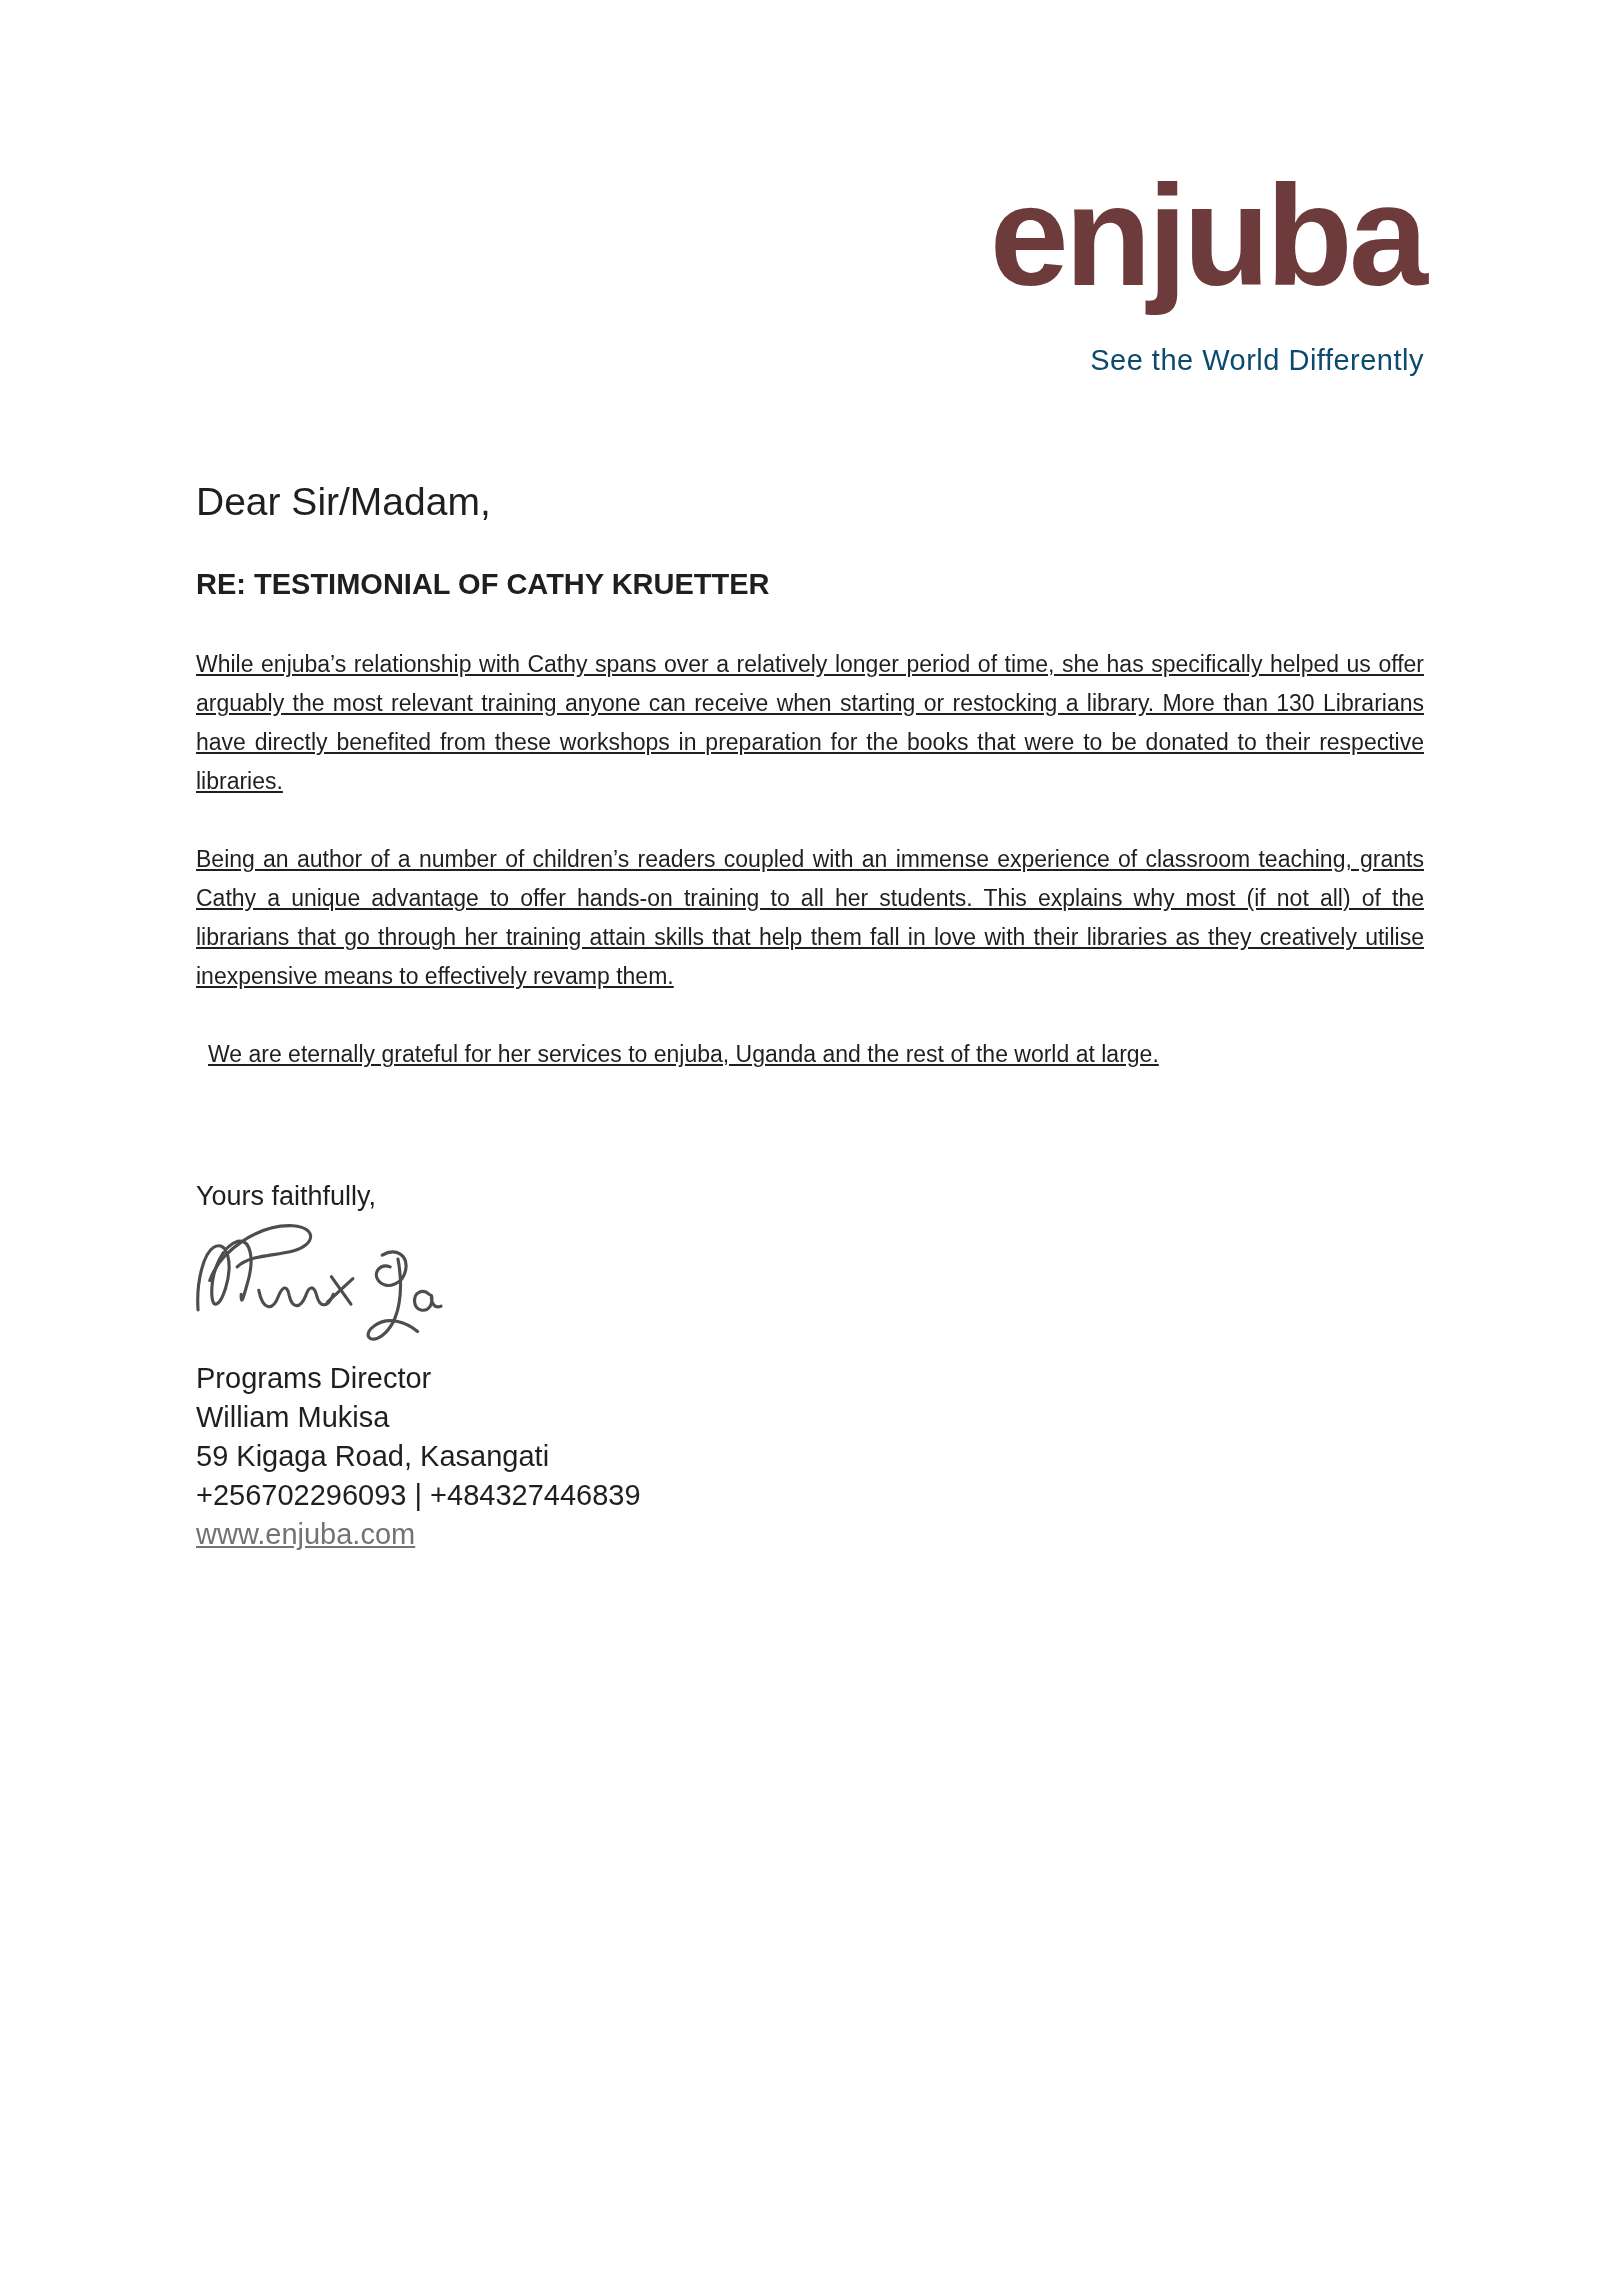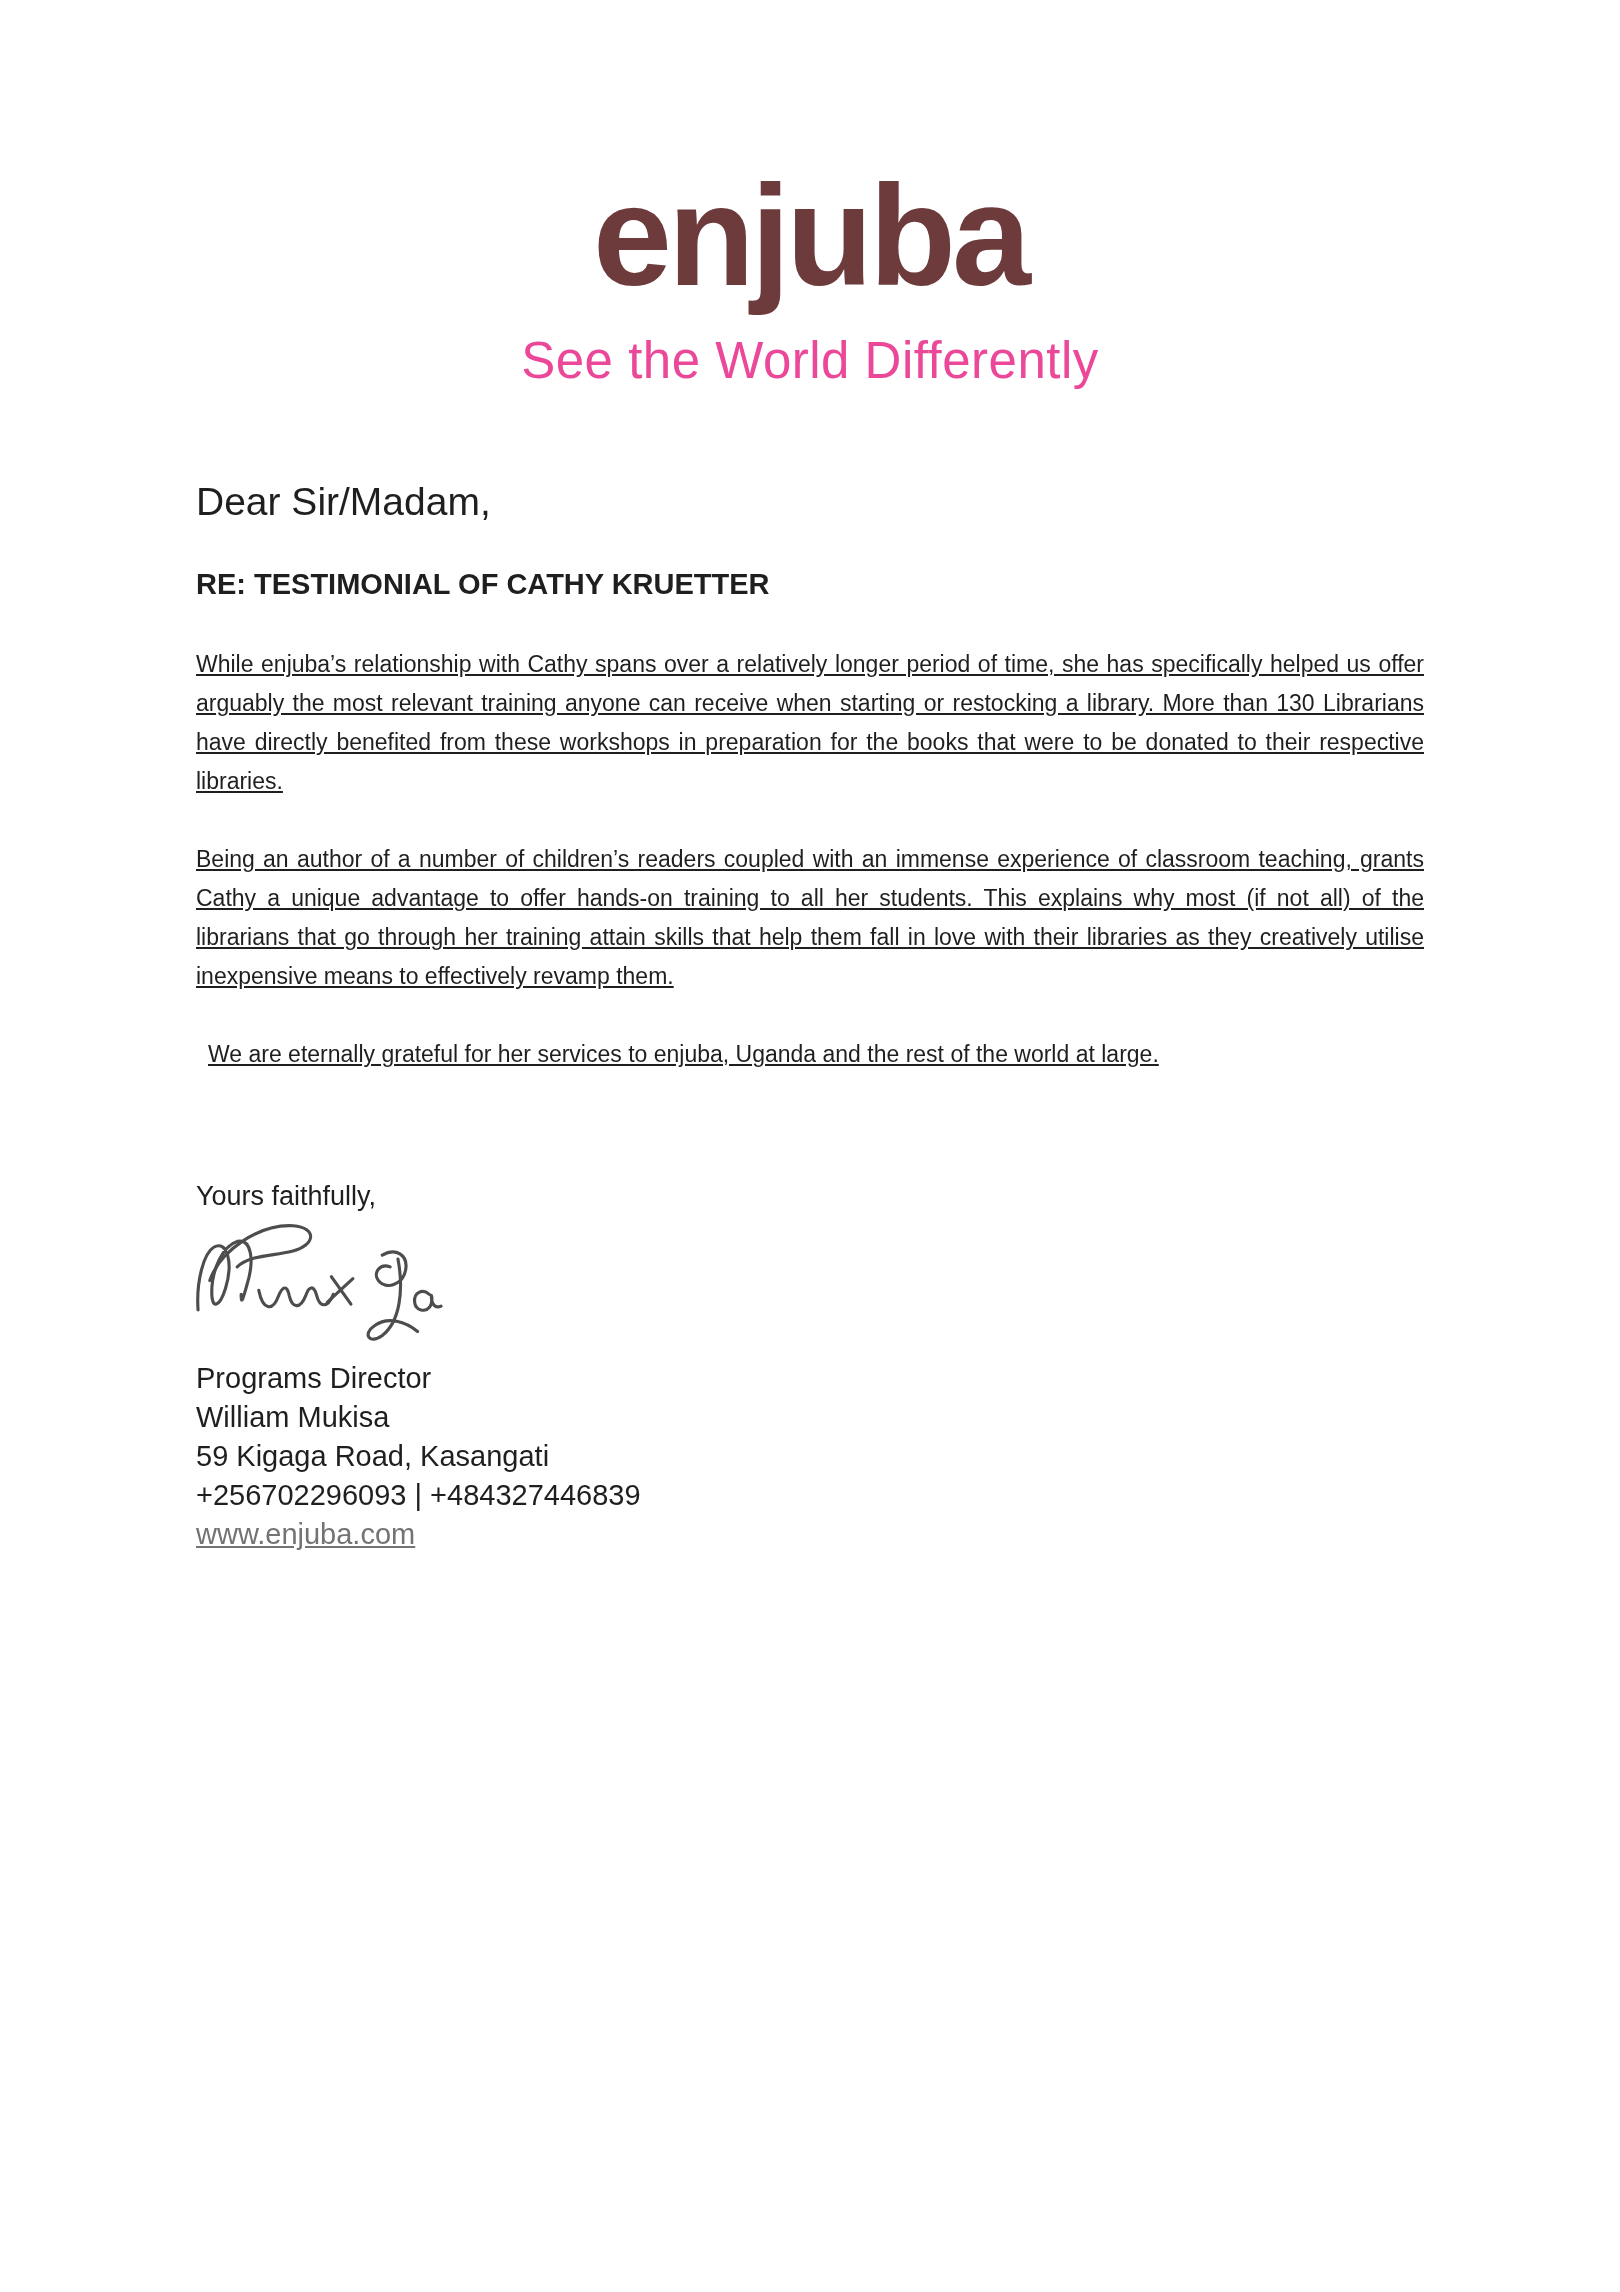--- a/index.html
+++ b/index.html
@@ -9,34 +9,34 @@
     font-family: "Liberation Sans", sans-serif;
     color: #1f1f1f;
     overflow: hidden;
   }
   .page {
     width: 1620px; height: 2293px;
     background: #ffffff;
     padding: 0 196px;
   }
   
-  .logo-block { text-align: center; padding-top: 135px; }
+  .logo-block { text-align: right; padding-top: 135px; }
   .logo-brand {
     display: block;
     font-size: 142px;
     font-weight: bold;
     letter-spacing: -3.9px;
     line-height: 202px;
     color: #6e3b3c;
   }
   .logo-tagline {
     display: block;
-    font-size: 51px;
+    font-size: 29px;
     line-height: 47px;
-    color: #ec4899;
+    color: #0c4a6e;
     letter-spacing: 0.5px;
   }
   
   .date-line {
     margin-top: 35px;
     text-align: right;
     font-size: 29px;
     line-height: 39px;
   }
   .salutation {

